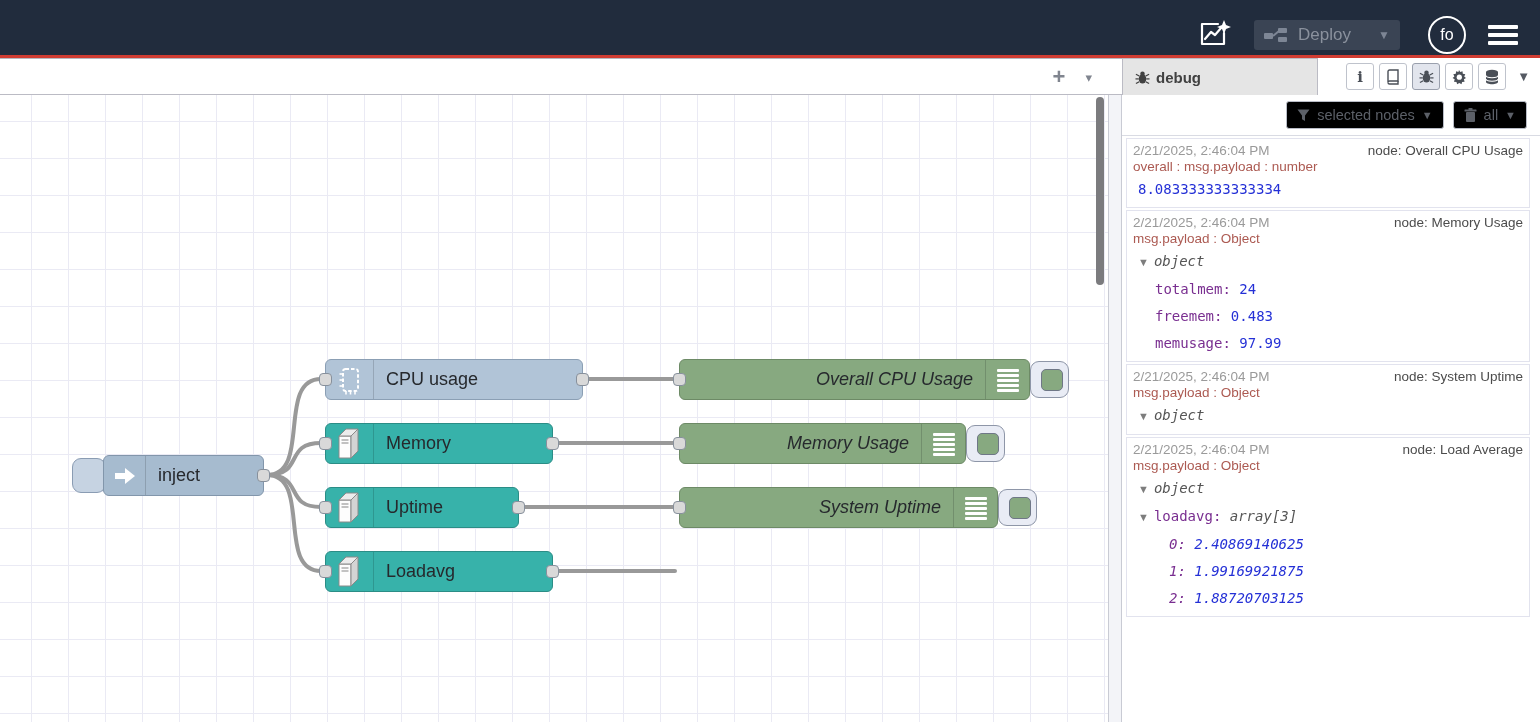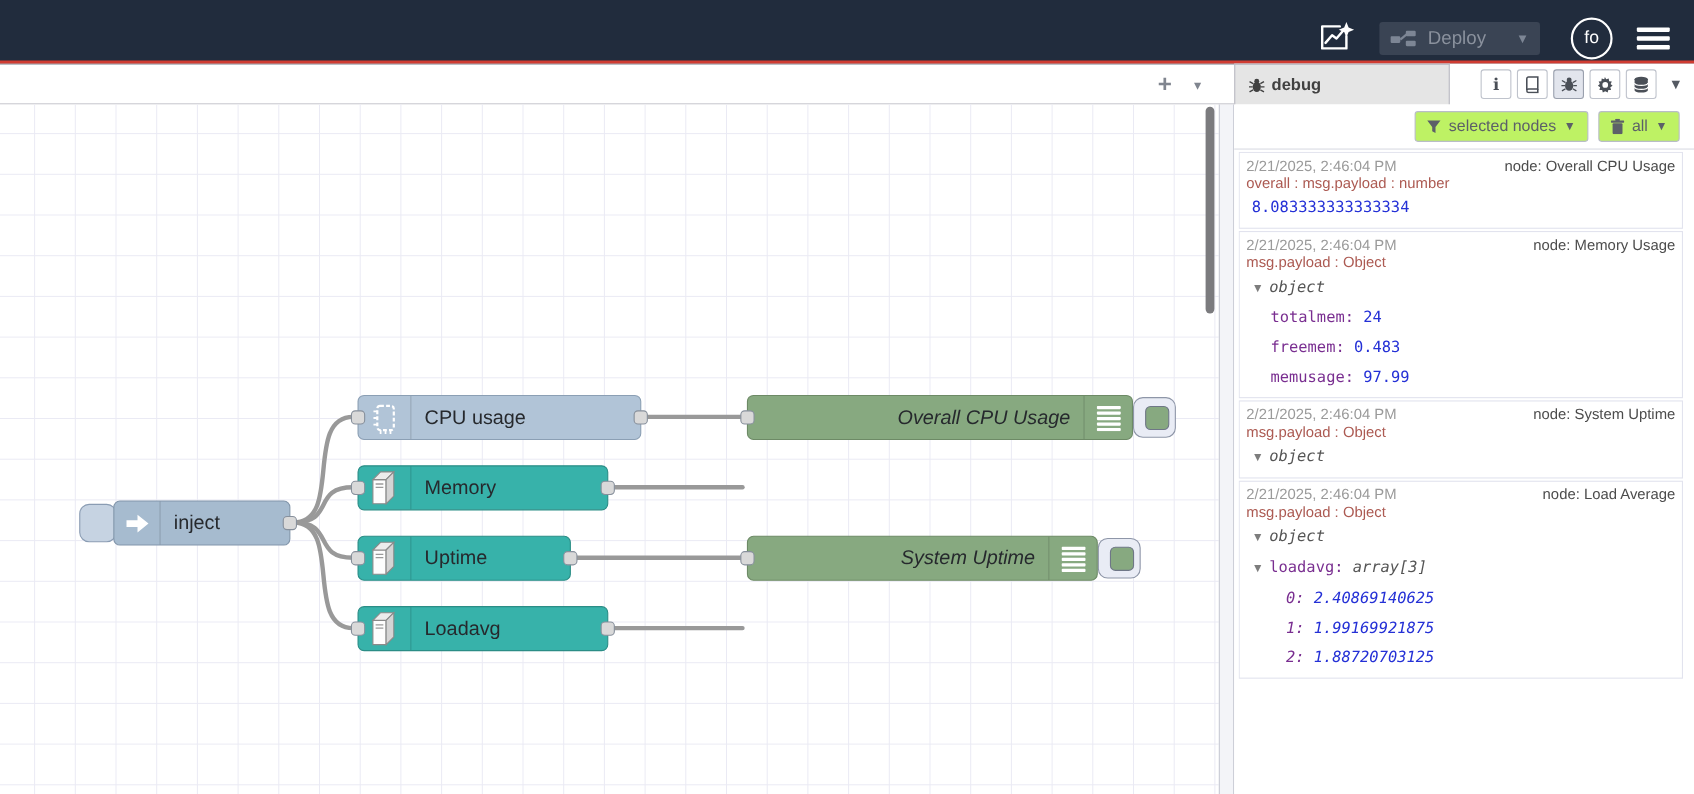--- a/index.html
+++ b/index.html
@@ -83,21 +83,21 @@
     border:1px solid #bbbbc4; border-bottom:none; display:flex; align-items:center; gap:6px;
     padding-left:12px; font-weight:bold; font-size:15px; color:#414141; cursor:pointer; }
   .sb-tools { position:absolute; right:10px; top:5px; display:flex; align-items:center; gap:5px; }
   .sq-btn { width:28px; height:27px; border:1px solid #bfc3cc; border-radius:3px; background:#fff;
     display:flex; align-items:center; justify-content:center; color:#4a4f57; cursor:pointer; }
   .sq-btn.active { background:#e2e5ed; border-color:#9aa0ad; }
   .sb-caret { color:#555a63; font-size:13px; margin-left:6px; cursor:pointer; }
 
   .sb-filterrow { position:absolute; left:0; top:37px; width:418px; height:41px; background:#fff;
     border-bottom:1px solid #d9dbe3; display:flex; align-items:center; justify-content:flex-end; gap:9px; padding-right:13px; }
-  .pill-btn { height:28px; border:1px solid #b9bdc7; border-radius:3px; background:#bef264;
+  .pill-btn { height:28px; border:1px solid #b9bdc7; border-radius:3px; background:#000000;
     display:flex; align-items:center; gap:7px; padding:0 10px; font-size:14.5px; color:#5c6068; cursor:pointer; }
 
   .dbg-list { position:absolute; left:4px; top:80px; width:404px; bottom:0; overflow:hidden; }
   .dbg-msg { background:#fff; border:1px solid #e2e3ee; margin-bottom:2px; padding:2px 4px 4px; }
   .dbg-meta { display:flex; justify-content:space-between; padding:2px 2px 1px; font-size:13.5px; }
   .dbg-ts { color:#9a9a9a; }
   .dbg-node { color:#4c4c4c; }
   .dbg-prop { color:#ac5a52; font-size:13.5px; padding:0 2px 2px; }
   .dbg-row { font-family:"DejaVu Sans Mono", monospace; font-size:14px; line-height:27px;
     color:#333; white-space:nowrap; }
@@ -265,20 +265,40 @@
               <rect y="11" width="22" height="3" rx="1"></rect>
               <rect y="16" width="22" height="3" rx="1"></rect>
               <rect y="21" width="22" height="3" rx="1"></rect>
             </g>
         </svg>
       </div>
       <div class="port port-in"></div>
     </div>
   </div>
 
+  <div class="fnode n-debug" style="left:679px; top:328px; width:287px;">
+    <div class="dbg-toggle">
+        <div class="inner"></div>
+      </div>
+    <div class="node-body">
+      <span class="n-label">Memory Usage</span>
+      <div class="icon-region-right">
+        <svg width="22" height="24" viewBox="0 0 22 24">
+          <g fill="#fff">
+              <rect y="1" width="22" height="3" rx="1"></rect>
+              <rect y="6" width="22" height="3" rx="1"></rect>
+              <rect y="11" width="22" height="3" rx="1"></rect>
+              <rect y="16" width="22" height="3" rx="1"></rect>
+              <rect y="21" width="22" height="3" rx="1"></rect>
+            </g>
+        </svg>
+      </div>
+      <div class="port port-in"></div>
+    </div>
+  </div>
 
   <div class="fnode n-debug" style="left:679px; top:392px; width:319px;">
     <div class="dbg-toggle">
         <div class="inner"></div>
       </div>
     <div class="node-body">
       <span class="n-label">System Uptime</span>
       <div class="icon-region-right">
         <svg width="22" height="24" viewBox="0 0 22 24">
           <g fill="#fff">

